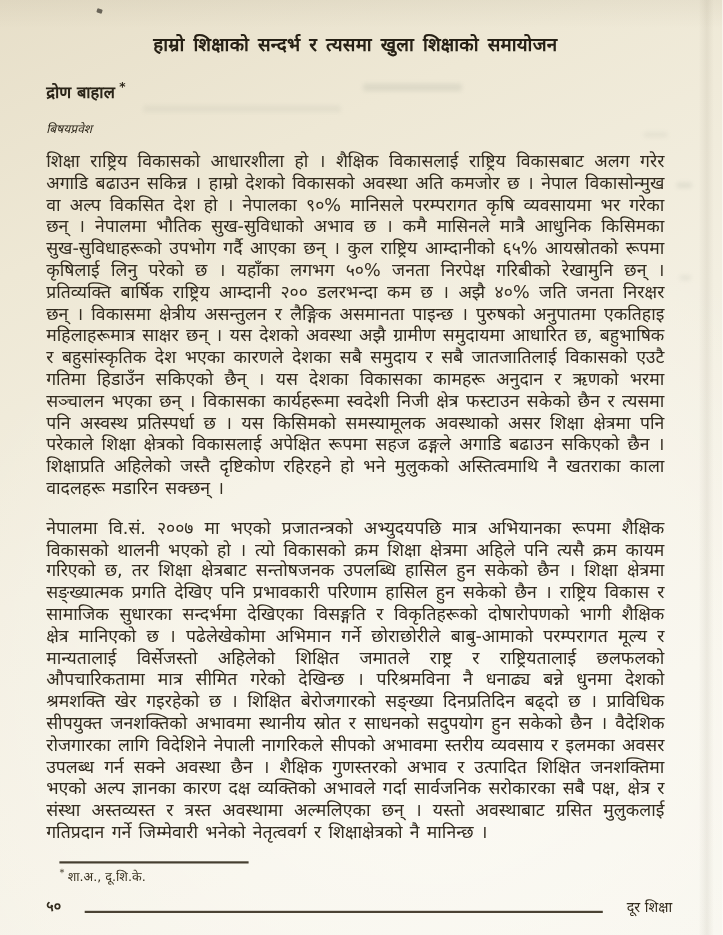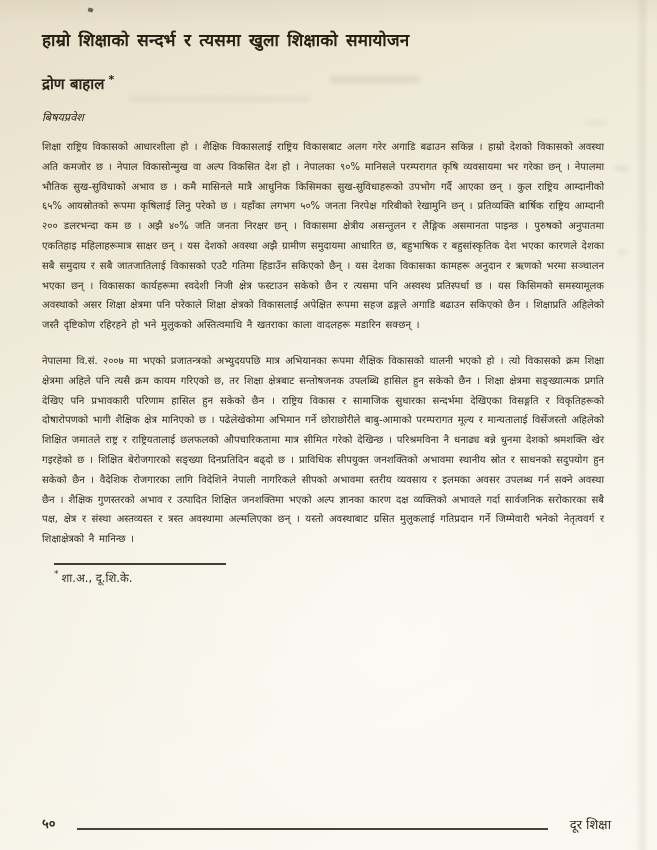--- a/index.html
+++ b/index.html
@@ -19,21 +19,21 @@
     background: linear-gradient(90deg, rgba(120,110,85,0) 0%, rgba(120,110,85,0.10) 55%, rgba(120,110,85,0) 100%);
   }
   .edge-shade-top {
     position: absolute; top: 0; left: 0; width: 100%; height: 26px;
     background: linear-gradient(180deg, rgba(130,118,90,0.08), rgba(130,118,90,0));
   }
   .content {
     position: absolute; left: 42px; top: 28px; width: 562px;
   }
   .title {
-    text-align: left;
+    text-align: center;
     font-size: 17px; font-weight: bold;
     color: #262015;
     letter-spacing: 0.2px;
     word-spacing: 2px;
     margin: 0 0 0 0;
   }
   .author-line {
     text-align: left;
     padding-right: 72px;
     margin-top: 22px;
@@ -42,21 +42,21 @@
   }
   .author-line sup { font-size: 11px; margin-left: 4px; }
   .section-heading {
     margin-top: 16px;
     font-size: 11px; font-weight: normal;
     font-style: italic;
     color: #2a2418;
   }
   .body-text {
     margin-top: 13px;
-    font-size: 10px;
+    font-size: 16px;
     line-height: 19.8px;
     text-align: justify;
     text-justify: inter-word;
     word-spacing: 1.5px;
     color: #322b1f;
   }
   .body-text + .body-text { margin-top: 16px; }
   .footnote-block { margin-top: 14px; }
   .footnote-rule {
     width: 172px; height: 2px; background: #453e30; margin-left: 12px;

